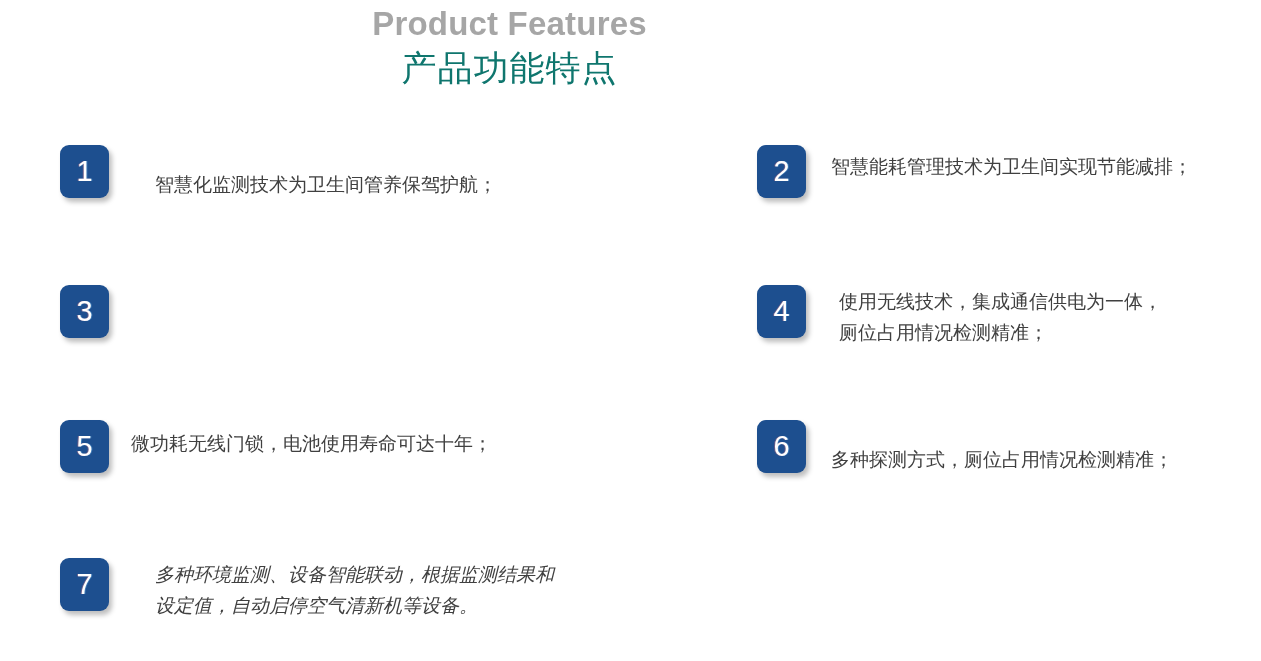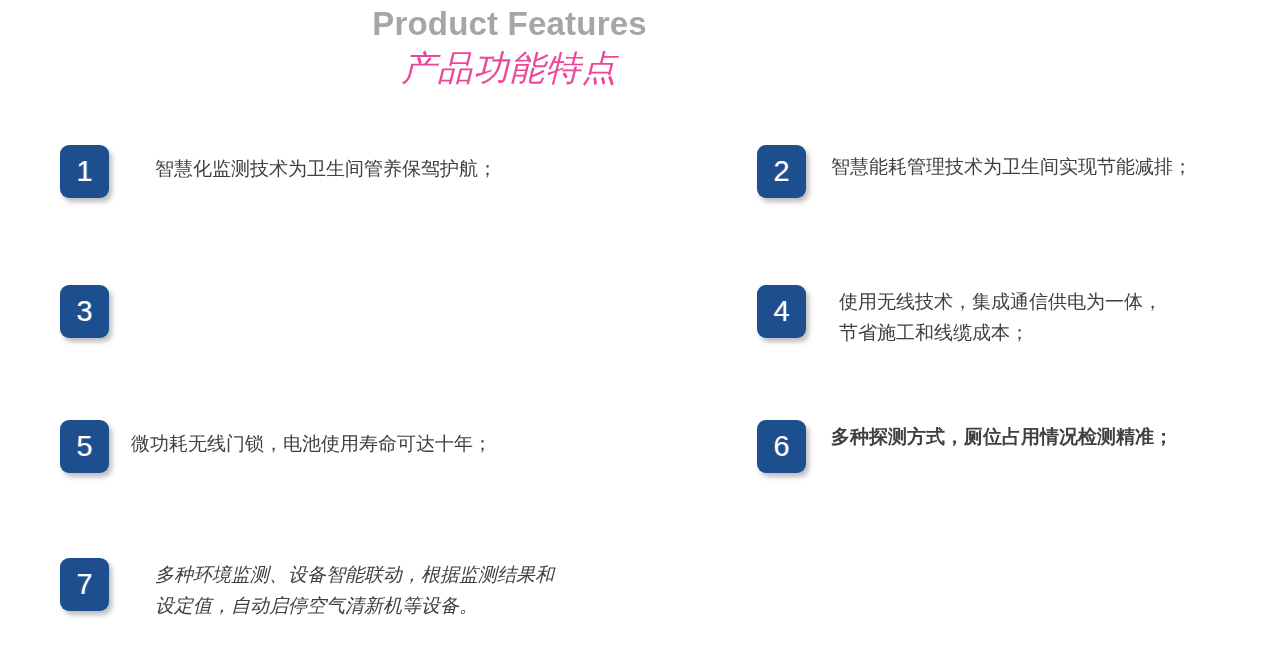--- a/index.html
+++ b/index.html
@@ -34,25 +34,24 @@
     font-size: 33px;
     font-weight: bold;
     color: #a6a6a6;
     letter-spacing: 0.2px;
     line-height: 40px;
     white-space: nowrap;
   }
   .title-cn {
     font-size: 35px;
     font-weight: normal;
-    color: #ec4899;
+    color: #0f766e;
     letter-spacing: 1px;
     line-height: 48px;
     white-space: nowrap;
-    font-style: italic;
   }
 
   
   .features {
     position: absolute;
     left: 0;
     top: 130px;
     width: 1261px;
     height: 531px;
   }
@@ -92,27 +91,27 @@
   
   .f1 { left: 60px;  top: 15px;  }
   .f3 { left: 60px;  top: 155px; }
   .f5 { left: 60px;  top: 290px; }
   .f7 { left: 60px;  top: 428px; }
   
   .f2 { left: 757px; top: 15px;  }
   .f4 { left: 757px; top: 155px; }
   .f6 { left: 757px; top: 290px; }
 
-  .f1 .feature-text { margin-left: 46px; margin-top: 8px; }
+  .f1 .feature-text { margin-left: 46px; margin-top: 24px; }
   .f3 .feature-text { margin-left: 46px; margin-top: 8px; }
   .f5 .feature-text { margin-left: 22px; margin-top: 8px; text-align: right; }
   .f7 .feature-text { margin-left: 46px; margin-top: 1px; font-style: italic; }
   .f2 .feature-text { margin-left: 25px; margin-top: 8px; font-family: Liberation Mono, monospace; }
   .f4 .feature-text { margin-left: 33px; margin-top: 1px; }
-  .f6 .feature-text { margin-left: 25px; margin-top: 1px; font-weight: bold; }
+  .f6 .feature-text { margin-left: 25px; margin-top: 24px; }
 </style>
 </head>
 <body>
 
 <div class="slide">
 
   <div class="title-block">
     <div class="title-en">Product Features</div>
     <div class="title-cn">产品功能特点</div>
   </div>
@@ -129,21 +128,21 @@
       <div class="feature-text">智慧能耗管理技术为卫生间实现节能减排；</div>
     </div>
 
     <div class="feature f3">
       <div class="badge">3</div>
     </div>
 
     <div class="feature f4">
       <div class="badge">4</div>
       <div class="feature-text">使用无线技术，集成通信供电为一体，
-节省施工和线缆成本；</div>
+厕位占用情况检测精准；</div>
     </div>
 
     <div class="feature f5">
       <div class="badge">5</div>
       <div class="feature-text">微功耗无线门锁，电池使用寿命可达十年；</div>
     </div>
 
     <div class="feature f6">
       <div class="badge">6</div>
       <div class="feature-text">多种探测方式，厕位占用情况检测精准；</div>

